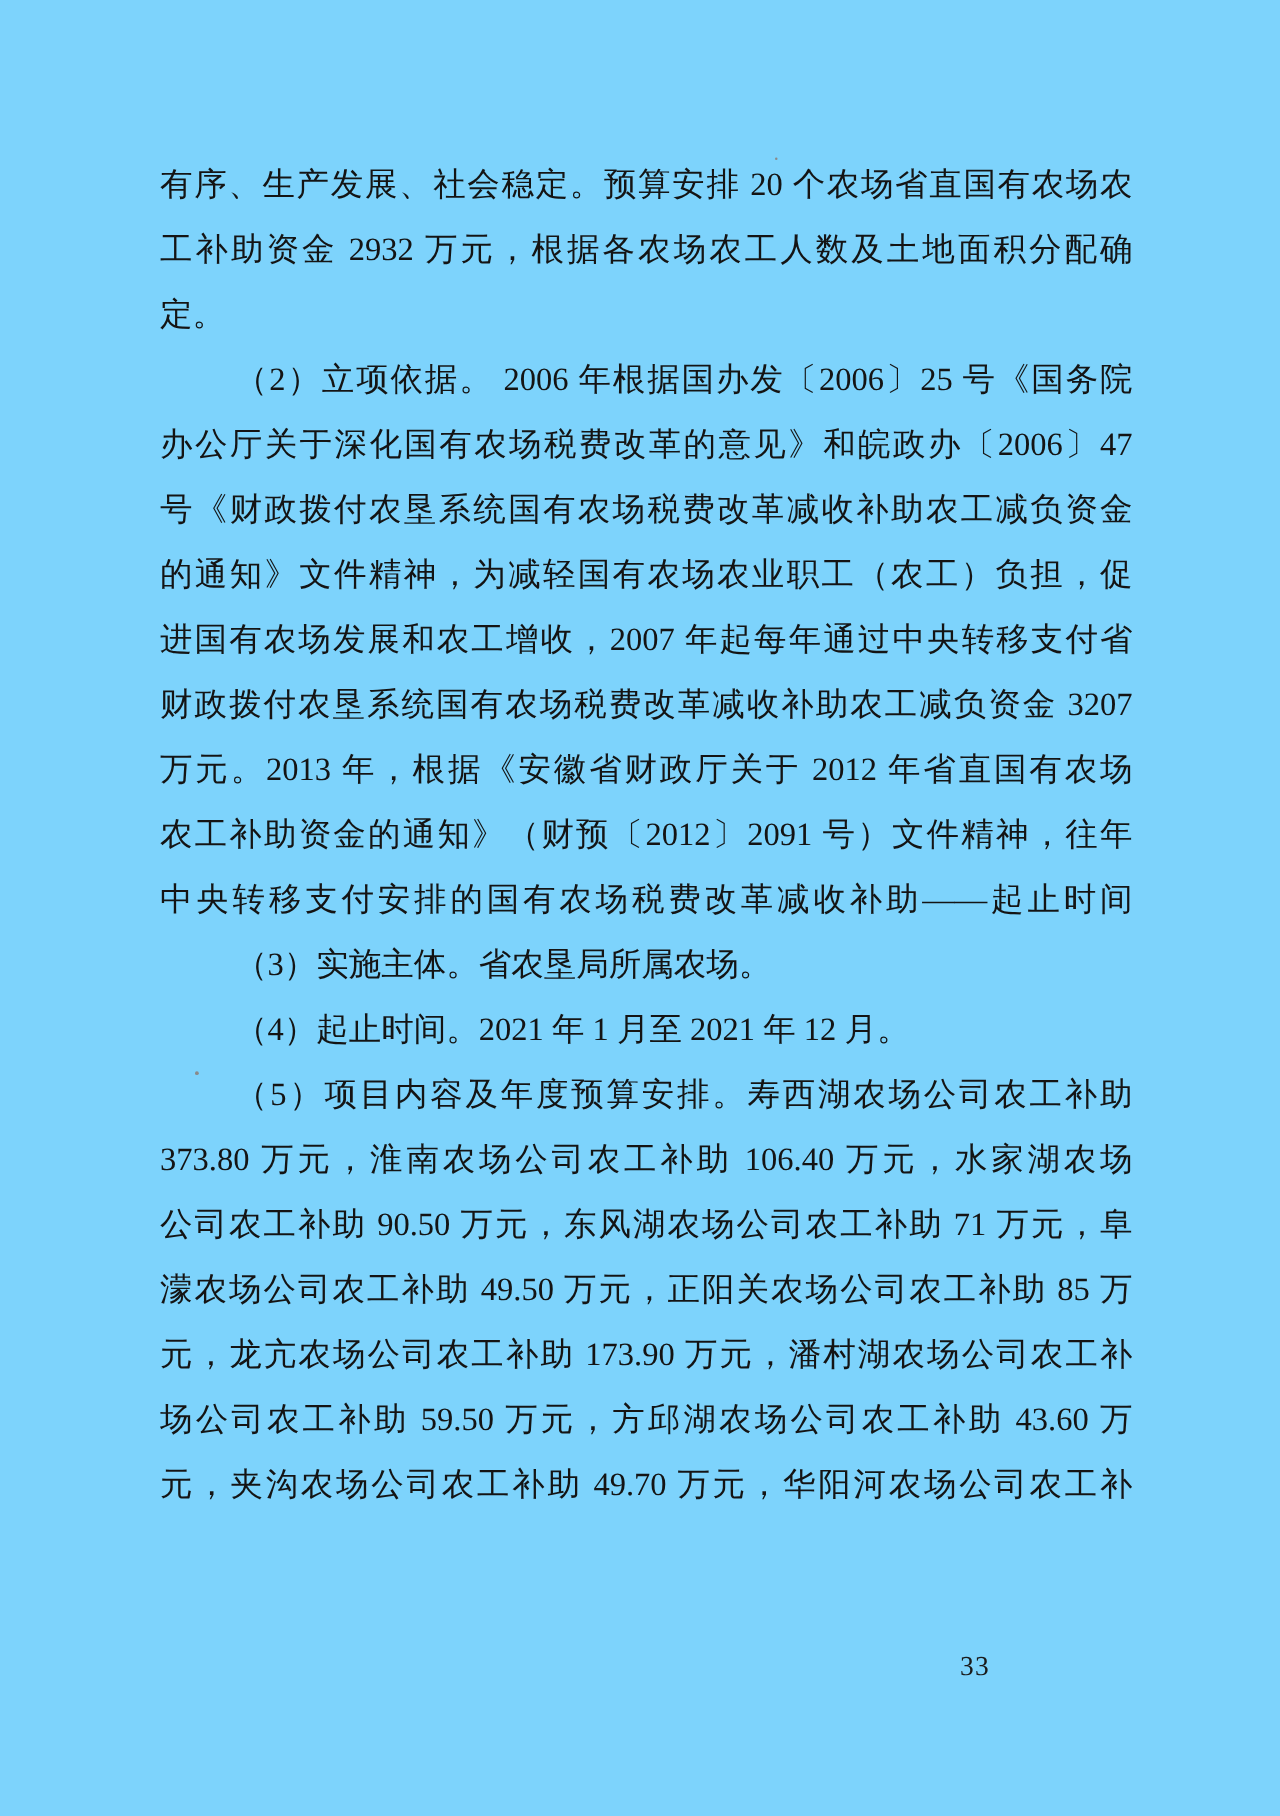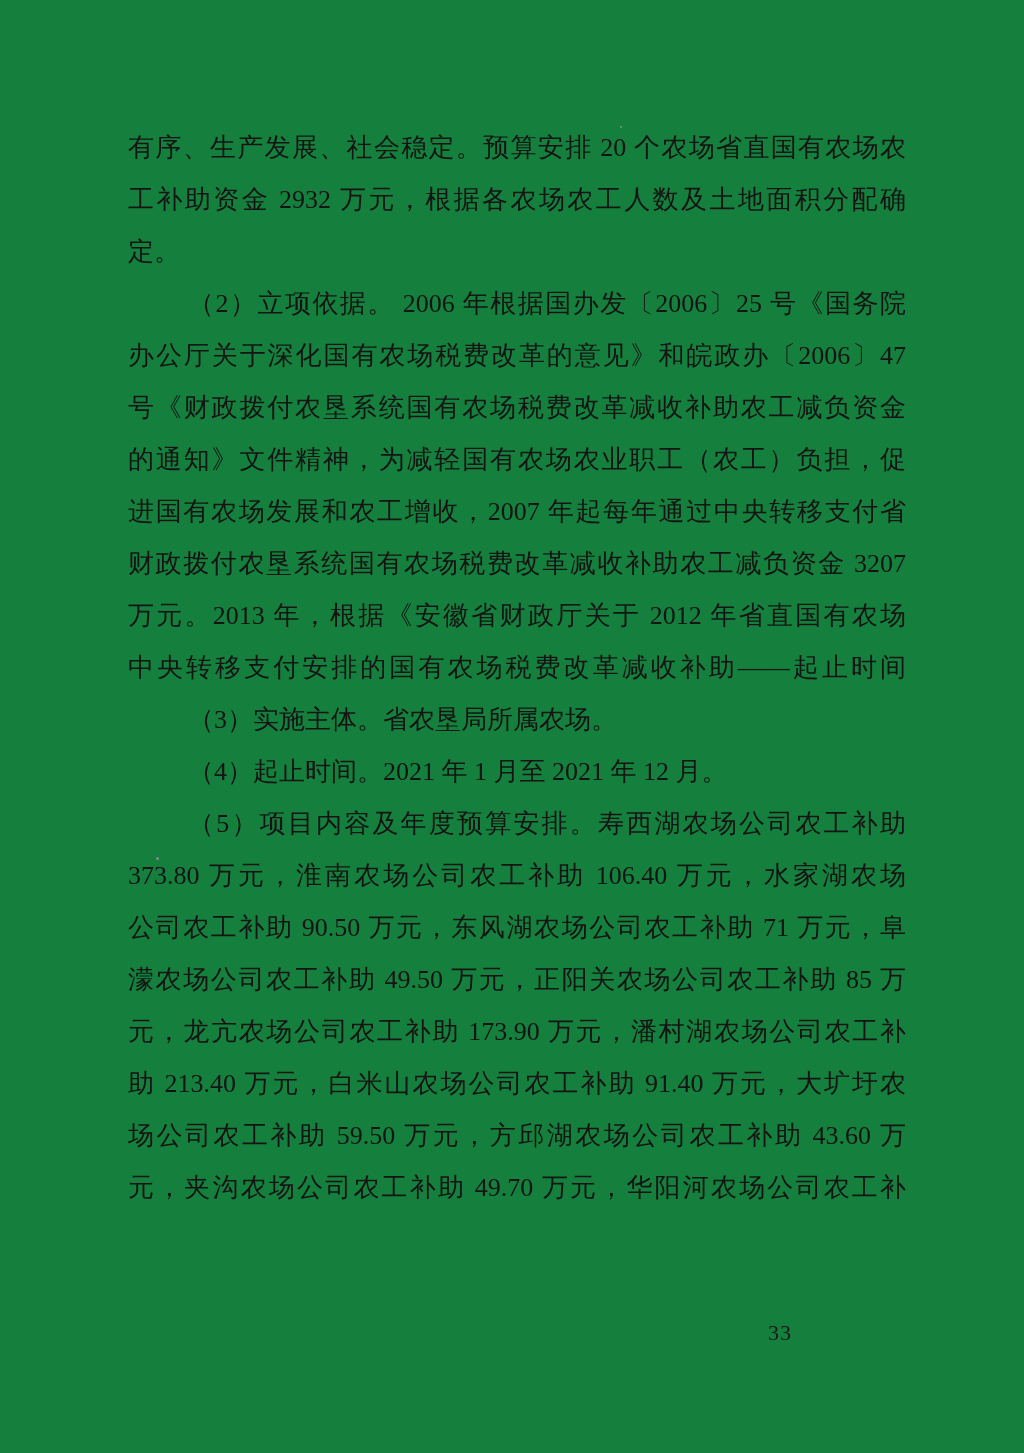--- a/index.html
+++ b/index.html
@@ -4,21 +4,21 @@
 <style>
   html, body {
     margin: 0;
     padding: 0;
     background: #ffffff;
   }
   .page {
     position: relative;
     width: 1024px;
     height: 1453px;
-    background: #15803d;
+    background: #7dd3fc;
     overflow: hidden;
     font-family: "Liberation Serif", "DejaVu Serif", serif;
     color: #141414;
   }
   .textblock {
     position: absolute;
     left: 128px;
     top: 122px;
     width: 778px;
   }
@@ -63,29 +63,29 @@
     <div class="line">有序、生产发展、社会稳定。预算安排 20 个农场省直国有农场农</div>
     <div class="line">工补助资金 2932 万元，根据各农场农工人数及土地面积分配确</div>
     <div class="line end">定。</div>
     <div class="line indent">（2）立项依据。 2006 年根据国办发〔2006〕25 号《国务院</div>
     <div class="line">办公厅关于深化国有农场税费改革的意见》和皖政办〔2006〕47</div>
     <div class="line">号《财政拨付农垦系统国有农场税费改革减收补助农工减负资金</div>
     <div class="line">的通知》文件精神，为减轻国有农场农业职工（农工）负担，促</div>
     <div class="line">进国有农场发展和农工增收，2007 年起每年通过中央转移支付省</div>
     <div class="line">财政拨付农垦系统国有农场税费改革减收补助农工减负资金 3207</div>
     <div class="line">万元。2013 年，根据《安徽省财政厅关于 2012 年省直国有农场</div>
+    <div class="line">农工补助资金的通知》（财预〔2012〕2091 号）文件精神，往年</div>
     <div class="line">中央转移支付安排的国有农场税费改革减收补助——起止时间</div>
     <div class="line indent end">（3）实施主体。省农垦局所属农场。</div>
     <div class="line indent end">（4）起止时间。2021 年 1 月至 2021 年 12 月。</div>
     <div class="line indent">（5）项目内容及年度预算安排。寿西湖农场公司农工补助</div>
     <div class="line">373.80 万元，淮南农场公司农工补助 106.40 万元，水家湖农场</div>
     <div class="line">公司农工补助 90.50 万元，东风湖农场公司农工补助 71 万元，阜</div>
     <div class="line">濛农场公司农工补助 49.50 万元，正阳关农场公司农工补助 85 万</div>
     <div class="line">元，龙亢农场公司农工补助 173.90 万元，潘村湖农场公司农工补</div>
-    <div class="line">助 213.40 万元，白米山农场公司农工补助 91.40 万元，大圹圩农</div>
     <div class="line">场公司农工补助 59.50 万元，方邱湖农场公司农工补助 43.60 万</div>
     <div class="line">元，夹沟农场公司农工补助 49.70 万元，华阳河农场公司农工补</div>
   </div>
 
   <div class="pagenum">33</div>
 
   <div class="speckle s1"></div>
   <div class="speckle s2"></div>
 </div>
 

